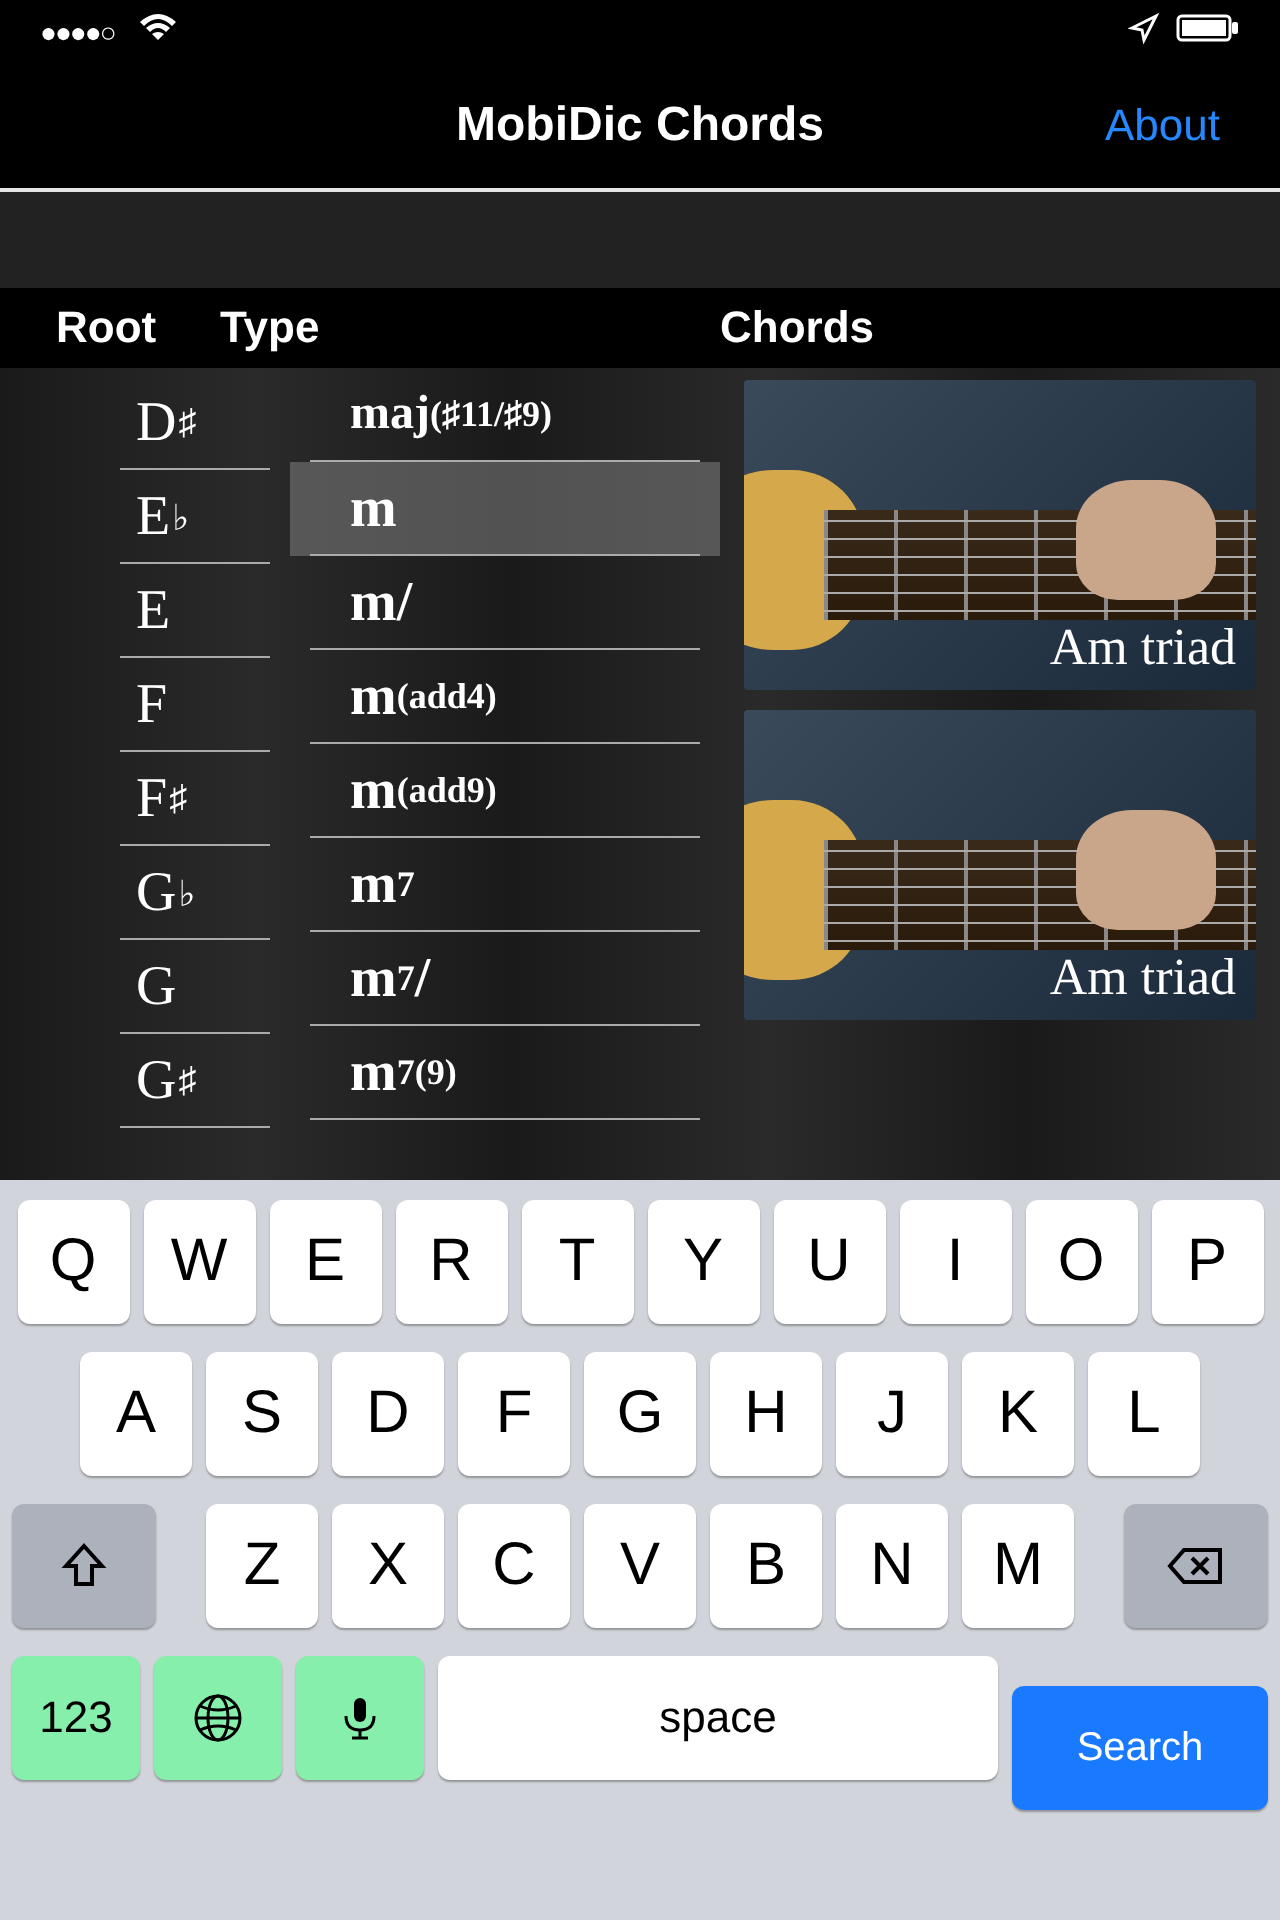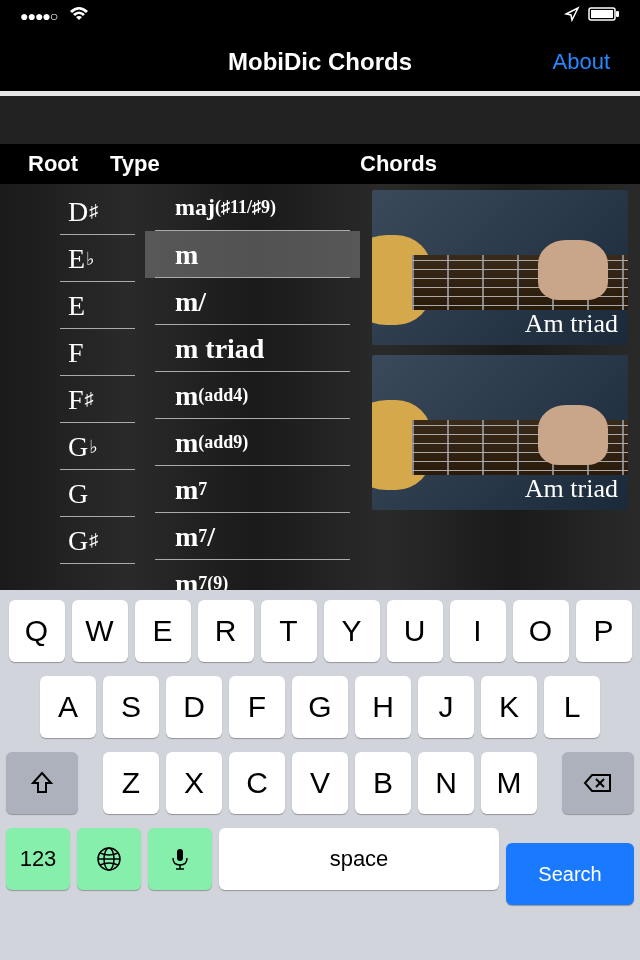--- a/index.html
+++ b/index.html
@@ -25,21 +25,21 @@
     .wifi-icon svg { width: 20px; height: 16px; }
     .nav-arrow svg { width: 16px; height: 16px; }
     .battery-icon svg { width: 32px; height: 14px; }
     .app-header {
       height: 64px;
       display: flex;
       align-items: center;
       justify-content: center;
       position: relative;
       background: #000;
-      border-bottom: 5px solid #e5e5e5;
+      border-bottom: 2px solid #e5e5e5;
     }
     .app-title {
       color: #fff;
       font-size: 24px;
       font-weight: 600;
     }
     .about-link {
       position: absolute;
       right: 30px;
       color: #2588ff;
@@ -333,21 +333,20 @@
       <div class="root-item">F</div>
       <div class="root-item">F<sup>♯</sup></div>
       <div class="root-item">G<sup>♭</sup></div>
       <div class="root-item">G</div>
       <div class="root-item">G<sup>♯</sup></div>
     </div>
   <div class="type-column" id="type-list">
       <div class="type-item truncated">maj<sup>(♯11/♯9)</sup></div>
       <div class="type-item selected">m</div>
       <div class="type-item">m/</div>
-      <div class="type-item">m triad</div>
       <div class="type-item">m<sup>(add4)</sup></div>
       <div class="type-item">m<sup>(add9)</sup></div>
       <div class="type-item">m<sup>7</sup></div>
       <div class="type-item">m<sup>7</sup>/</div>
       <div class="type-item">m<sup>7(9)</sup></div>
     </div>
   <div class="chords-column">
     <div id="chord-results">
         <div class="chord-thumb">
           <div class="guitar-body"></div>

